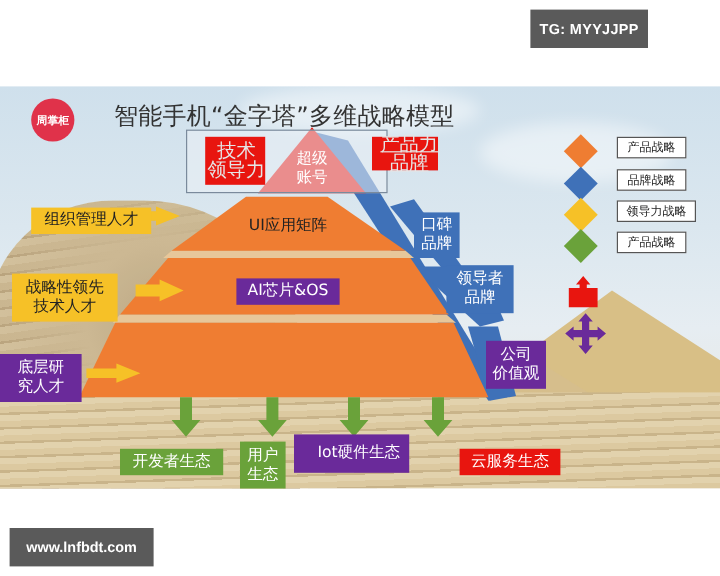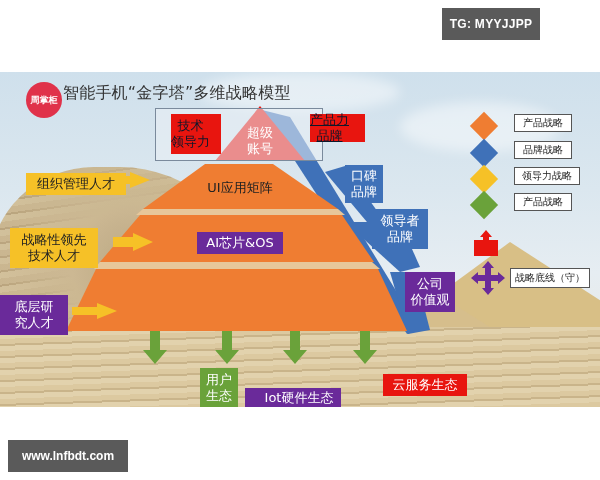--- a/index.html
+++ b/index.html
@@ -42,46 +42,46 @@
       border-left: 200px solid transparent; border-right: 160px solid transparent;
       border-bottom: 100px solid #d6be8c;
     }
 
     .logo {
       position: absolute; left: 26px; top: 10px; width: 36px; height: 36px; border-radius: 50%;
       background: #e0324a; color: #fff; font-size: 9px; font-weight: bold;
       display: flex; align-items: center; justify-content: center;
     }
     .title {
-      position: absolute; left: 63px; top: 11px; font-size: 16px; color: #333333;
+      position: absolute; left: 95px; top: 11px; font-size: 20px; color: #333333;
       white-space: nowrap; letter-spacing: 0.2px;
     }
 
     .top-frame {
       position: absolute; left: 155px; top: 36px; width: 168px; height: 53px;
       border: 1px solid #7a8a9c; background: rgba(235,240,245,0.55);
     }
     .red-box {
-      position: absolute; background: #e8150f; color: #0f172a; font-size: 13px; line-height: 16px;
-      text-align: center; display: flex; align-items: center; justify-content: flex-start;
+      position: absolute; background: #e8150f; color: #e5e5e5; font-size: 16px; line-height: 16px;
+      text-align: center; display: flex; align-items: center; justify-content: flex-end;
     }
     .rb-tech { left: 171px; top: 42px; width: 50px; height: 40px; }
     .rb-prod { left: 310px; top: 42px; width: 55px; height: 28px; text-decoration: underline; }
 
     .shape { position: absolute; }
     .layer { position: absolute; display: flex; align-items: center; justify-content: center; }
 
     .label-dark { color: #222; font-size: 13px; }
     .purple-tag {
       background: #6a2a9a; color: #fff; font-size: 13px; padding: 3px 6px; line-height: 16px;
       position: absolute; text-align: center;
     }
     .blue-tag {
       position: absolute; background: #3f71b8; color: #fff; font-size: 13px; line-height: 16px;
-      text-align: center; display: flex; align-items: center; justify-content: center;
+      text-align: center; display: flex; align-items: center; justify-content: center; margin-top: 12px;
     }
     .yellow-tag {
       position: absolute; background: #f6c127; color: #222; font-size: 13px; line-height: 16px;
       text-align: center; display: flex; align-items: center; justify-content: center;
     }
     .green-tag {
       position: absolute; background: #6aa23a; color: #fff; font-size: 13px; line-height: 16px;
       text-align: center; display: flex; align-items: center; justify-content: center;
     }
     .red-tag {
@@ -167,39 +167,39 @@
   </div>
 
   <div class="yellow-tag" style="left:26px;top:101px;width:100px;height:22px;">组织管理人才</div>
   <div class="yellow-tag" style="left:10px;top:156px;width:88px;height:40px;">
     <span><span>战略性领先</span><br><span>技术人才</span></span>
   </div>
   <div class="yellow-tag" style="left:0;top:223px;width:68px;height:40px;background:#6a2a9a;color:#fff;">
     <span><span>底层研</span><br><span>究人才</span></span>
   </div>
 
+  <div class="green-tag" style="left:100px;top:302px;width:86px;height:22px;">开发者生态</div>
   <div class="green-tag" style="left:200px;top:296px;width:38px;height:40px;">
     <span><span>用户</span><br><span>生态</span></span>
   </div>
-  <div class="green-tag" style="left:245px;top:316px;width:96px;height:19px;background:#6a2a9a;padding-left:12px;">Iot硬件生态</div>
+  <div class="green-tag" style="left:245px;top:290px;width:96px;height:32px;background:#6a2a9a;padding-left:12px;">Iot硬件生态</div>
   <div class="red-tag" style="left:347px;top:302px;width:84px;height:22px;">云服务生态</div>
 
   <div class="legend-diamond" style="left:474px;top:44px;background:#ef7d32;"></div>
   <div class="legend-diamond" style="left:474px;top:71px;background:#3f71b8;"></div>
   <div class="legend-diamond" style="left:474px;top:97px;background:#f6c127;"></div>
   <div class="legend-diamond" style="left:474px;top:123px;background:#6aa23a;"></div>
 
   <div class="legend-box" style="left:514px;top:42px;width:58px;height:18px;">产品战略</div>
   <div class="legend-box" style="left:514px;top:69px;width:58px;height:18px;">品牌战略</div>
   <div class="legend-box" style="left:514px;top:95px;width:66px;height:18px;">领导力战略</div>
   <div class="legend-box" style="left:514px;top:121px;width:58px;height:18px;">产品战略</div>
 
   <svg class="shape" style="left:471px;top:156px;" width="30" height="30">
     <polygon points="15,2 21,9 18,9 18,12 27,12 27,28 3,28 3,12 12,12 12,9 9,9" fill="#e8150f"></polygon>
   </svg>
 
   <svg class="shape" style="left:470px;top:188px;" width="36" height="36">
     <polygon points="18,1 24,8 21,8 21,15 28,15 28,12 35,18 28,24 28,21 21,21 21,28 24,28 18,35 12,28 15,28 15,21 8,21 8,24 1,18 8,12 8,15 15,15 15,8 12,8" fill="#6a2a9a"></polygon>
   </svg>
-  <div class="legend-box" style="left:510px;top:196px;width:80px;height:20px;">战略底线（守）</div>
 </div>
 
 <div class="watermark wm-bottom">www.lnfbdt.com</div>
 
 </body></html>

